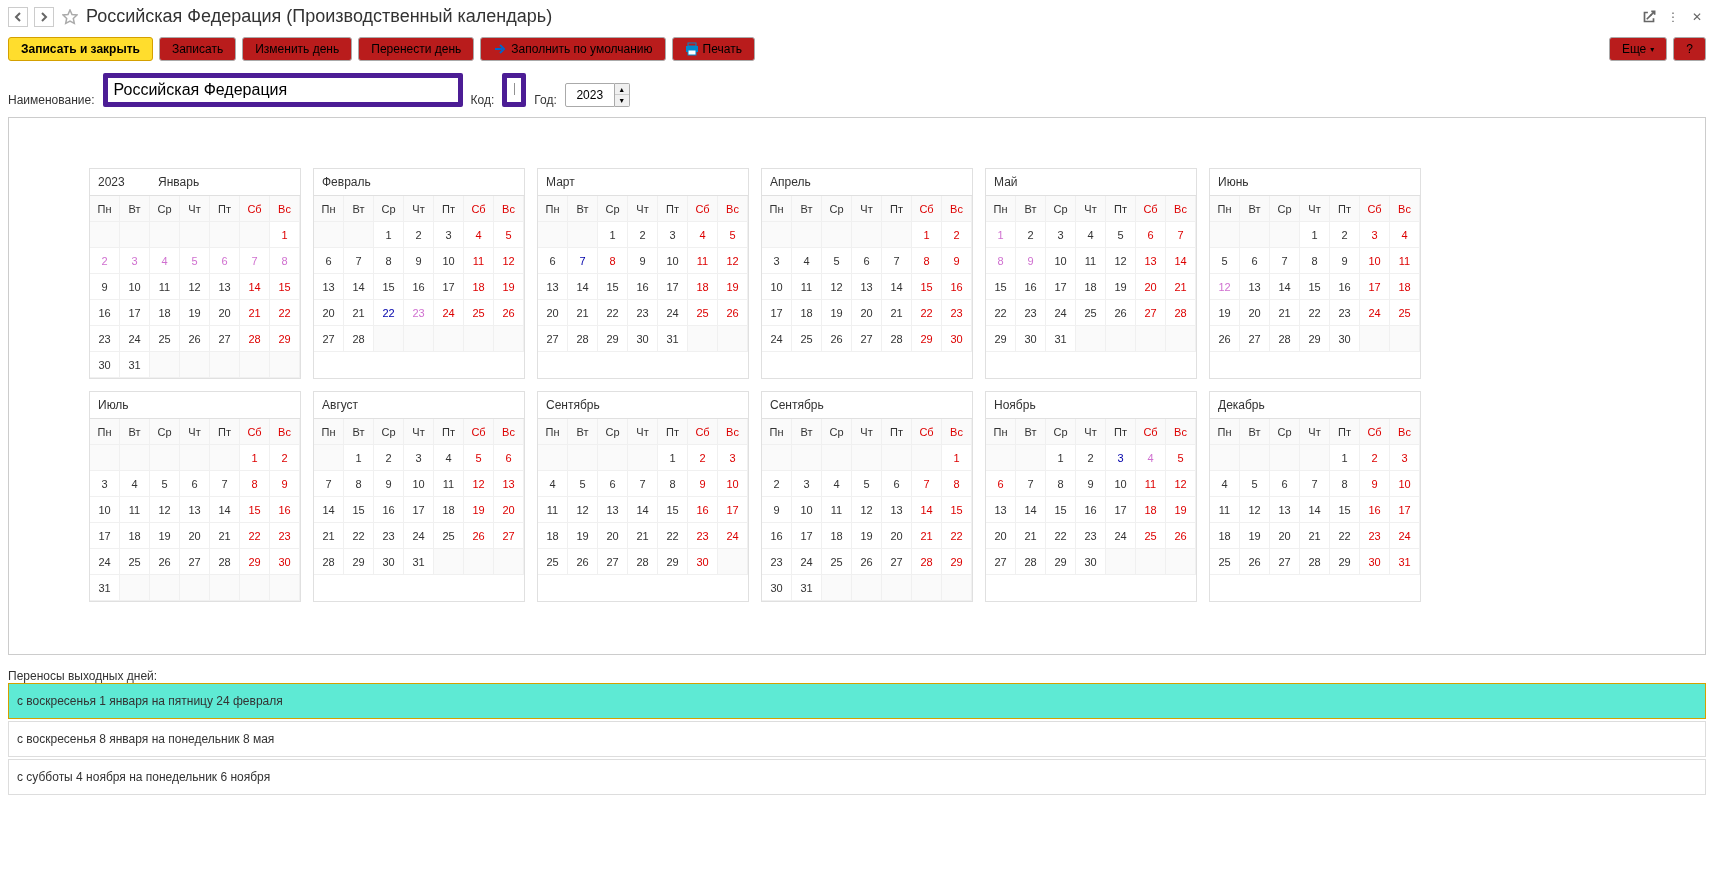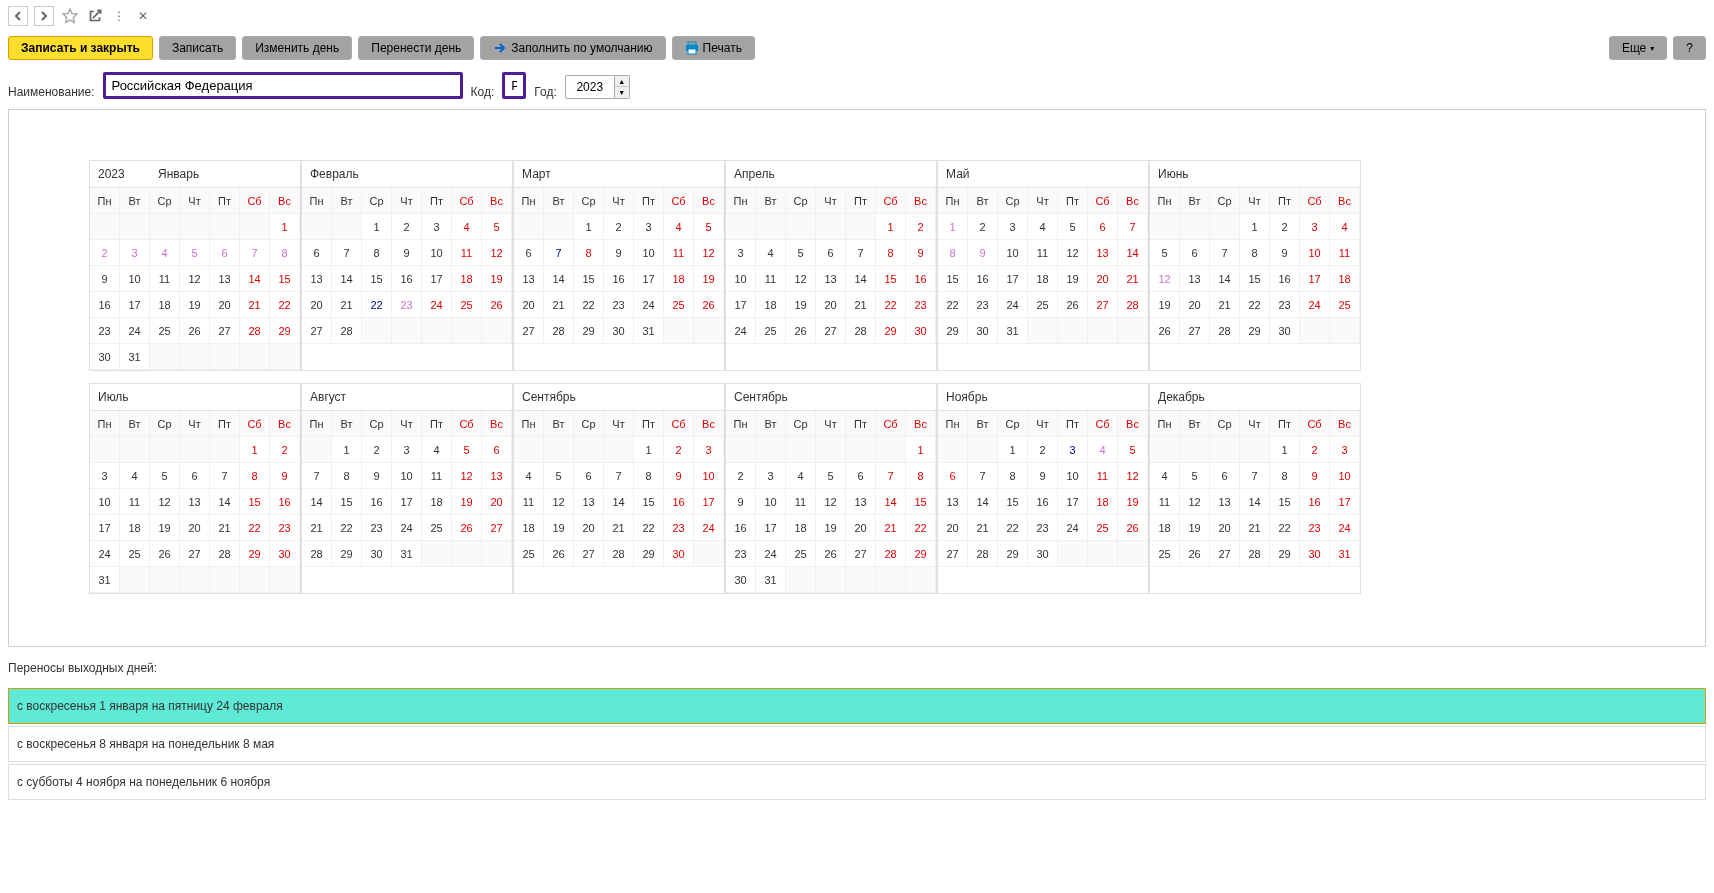--- a/index.html
+++ b/index.html
@@ -5,49 +5,49 @@
 *{box-sizing:border-box;margin:0;padding:0}
 body{font-family:Arial,sans-serif;font-size:12px;color:#333;background:#fff;padding:4px}
 .titlebar{display:flex;align-items:center;gap:6px;padding:2px 4px 8px}
 .nav-btn{width:20px;height:20px;border:1px solid #ccc;background:#fff;display:flex;align-items:center;justify-content:center;cursor:pointer}
 .nav-btn svg{width:12px;height:12px;stroke:#666;fill:none;stroke-width:2}
 .star-btn{width:20px;height:20px;display:flex;align-items:center;justify-content:center;cursor:pointer}
 .star-btn svg{width:16px;height:16px;stroke:#aaa;fill:none;stroke-width:1.5}
 .title{font-size:18px;font-weight:normal;flex:1}
 .win-btn{width:18px;height:18px;display:flex;align-items:center;justify-content:center;cursor:pointer;color:#666}
 .toolbar{display:flex;gap:6px;padding:2px 4px 10px;align-items:center}
-.btn{border:1px solid #aaa;background:#a3a3a3;padding:4px 12px;border-radius:3px;cursor:pointer;font-size:12px;display:flex;align-items:center;gap:4px}
+.btn{border:1px solid #aaa;background:#b91c1c;padding:4px 12px;border-radius:3px;cursor:pointer;font-size:12px;display:flex;align-items:center;gap:4px}
 .btn-primary{background:#ffdd2d;border-color:#d4a000;font-weight:bold}
 .btn svg{width:14px;height:14px}
 .toolbar-spacer{flex:1}
 .fields{display:flex;gap:8px;align-items:flex-end;padding:2px 4px 10px}
 .fields label{font-size:12px}
-.text-input{border:3px solid #4c1d95;padding:3px 6px;font-size:13px;border-radius:2px}
+.text-input{border:5px solid #4c1d95;padding:3px 6px;font-size:16px;border-radius:2px}
 .text-input.name{width:360px}
 .text-input.code{width:24px;text-align:center}
 .year-wrap{display:flex;align-items:stretch}
 .year-input{width:50px;text-align:center;border:1px solid #aaa;padding:3px;font-size:12px;border-radius:2px 0 0 2px}
 .spin{display:flex;flex-direction:column;border:1px solid #aaa;border-left:none;border-radius:0 2px 2px 0}
 .spin-btn{width:14px;height:11px;background:#f0f0f0;border:none;font-size:7px;cursor:pointer;display:flex;align-items:center;justify-content:center}
 .spin-btn:first-child{border-bottom:1px solid #ccc}
 .cal-container{border:1px solid #ccc;padding:50px 80px 40px;margin:0 4px}
-.cal-row{display:flex;margin-bottom:12px}
+.cal-row{display:flex;gap:12px;margin-bottom:12px}
 .month{border:1px solid #e0e0e0}
 .month-head{padding:6px 8px;font-size:12px;border-bottom:1px solid #e0e0e0}
 .year-label{width:60px;display:inline-block}
 .month-grid{display:grid;grid-template-columns:repeat(7,30px)}
 .dow,.day{height:26px;display:flex;align-items:center;justify-content:center;font-size:11px;border-right:1px solid #f0f0f0;border-bottom:1px solid #f0f0f0}
 .dow{background:#fafafa}
 .dow.we{color:#d00}
 .day.we,.day.hol{color:#d00}
 .day.pre{color:#00a}
 .day.ext{color:#d070d0}
 .day.empty{background:#fafafa}
 .transfers{margin-top:10px;padding:4px}
-.transfers-title{margin-bottom:13px}
+.transfers-title{margin-bottom:0}
 .transfer-row{border:1px solid #ddd;padding:10px 8px;margin-bottom:2px}
 .transfer-row.sel{background:#5eead4;border-color:#d4a000}
 </style>
 </head>
 <body>
 
 <div class="titlebar">
   <div class="nav-btn">
       <svg viewBox="0 0 12 12">
         <path d="M8 2L4 6l4 4"></path>
@@ -56,20 +56,21 @@
   <div class="nav-btn">
       <svg viewBox="0 0 12 12">
         <path d="M4 2l4 4-4 4"></path>
       </svg>
     </div>
   <div class="star-btn">
       <svg viewBox="0 0 16 16">
         <path d="M8 1l2 4.5 5 .5-3.7 3.4 1 5L8 12l-4.3 2.4 1-5L1 6l5-.5z"></path>
       </svg>
     </div>
+  <div class="title">Российская Федерация (Производственный календарь)</div>
   <div class="win-btn">
       <svg viewBox="0 0 16 16" fill="none" stroke="#666" stroke-width="1.5">
         <path d="M6 10l4-4M7 4h-3v8h8v-3"></path>
         <path d="M10 3h3v3M13 3l-4 4"></path>
       </svg>
     </div>
   <div class="win-btn">⋮</div>
   <div class="win-btn">✕</div>
 </div>
 

